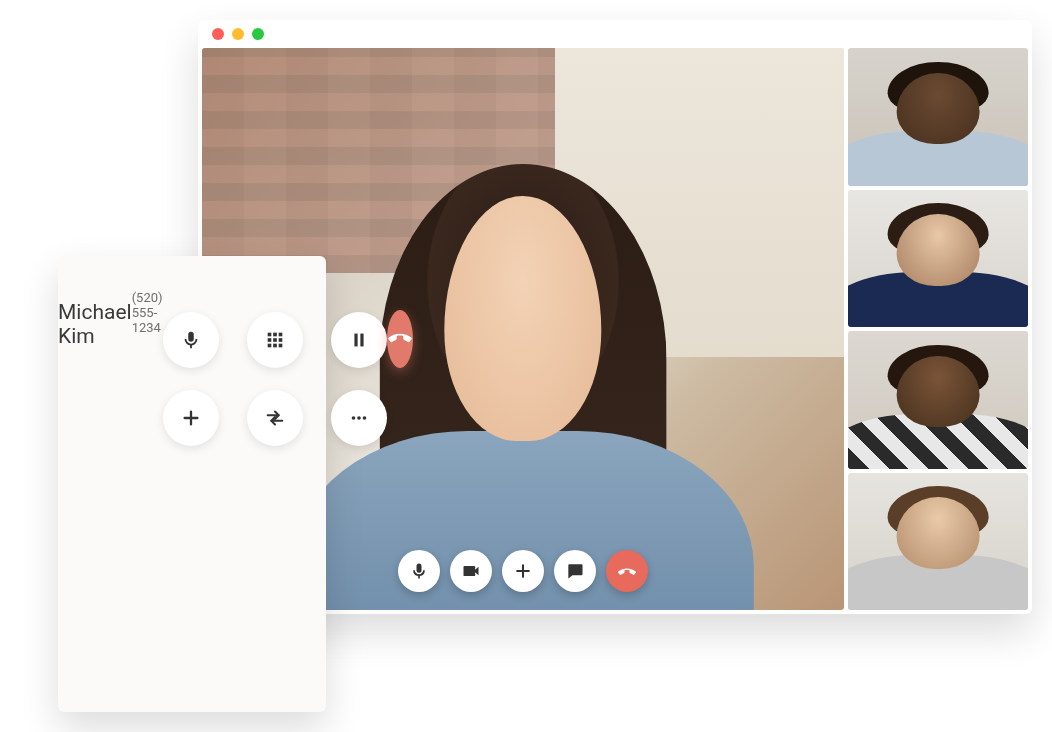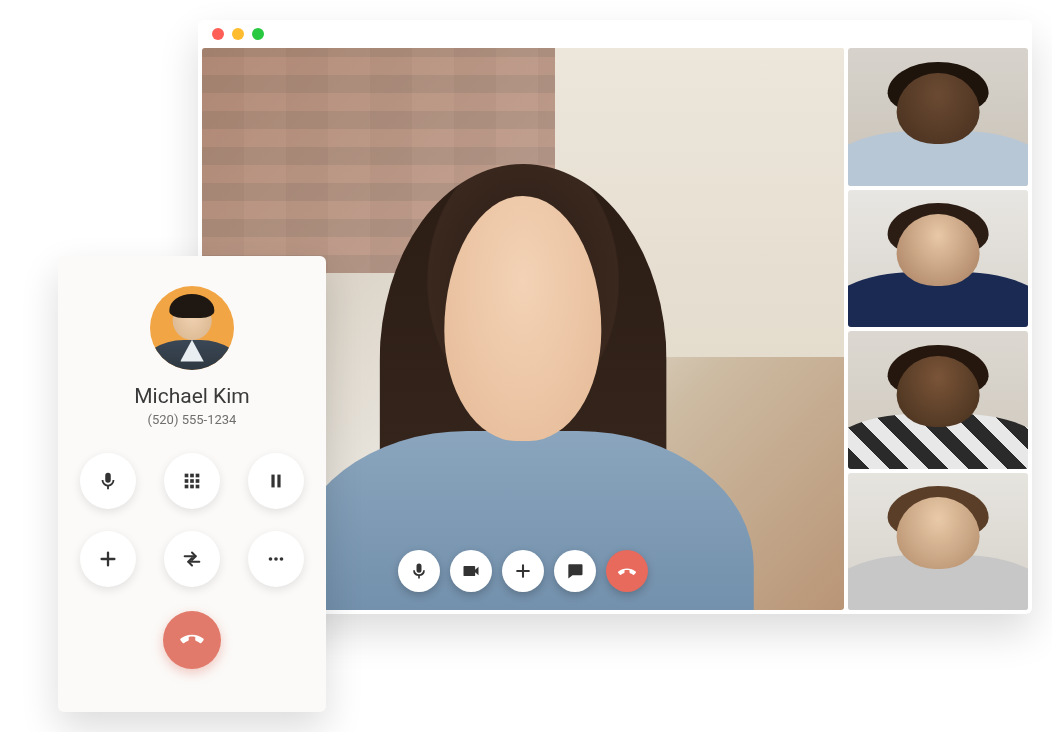--- a/index.html
+++ b/index.html
@@ -172,22 +172,22 @@
   .call-card {
     position: absolute;
     top: 256px;
     left: 58px;
     width: 268px;
     height: 456px;
     background: #fbfaf8;
     border-radius: 6px;
     box-shadow: 0 16px 38px rgba(0,0,0,0.14);
     display: flex;
-    flex-direction: column;
-    align-items: center;
+    flex-direction: row;
+    align-items: flex-start;
     padding-top: 30px;
   }
   .avatar {
     width: 84px; height: 84px;
     border-radius: 50%;
     background: #f2a544;
     position: relative;
     overflow: hidden;
   }
   .avatar-head {

